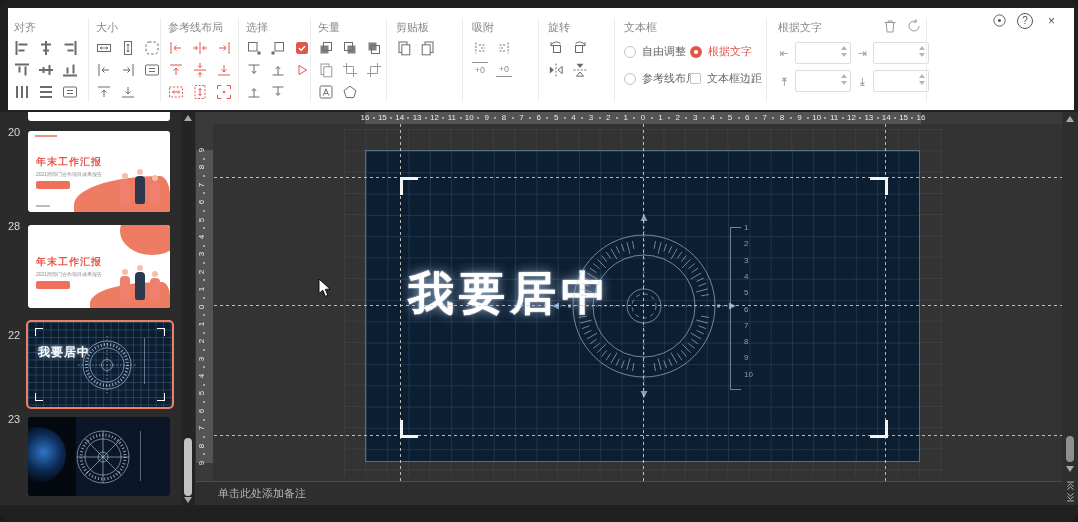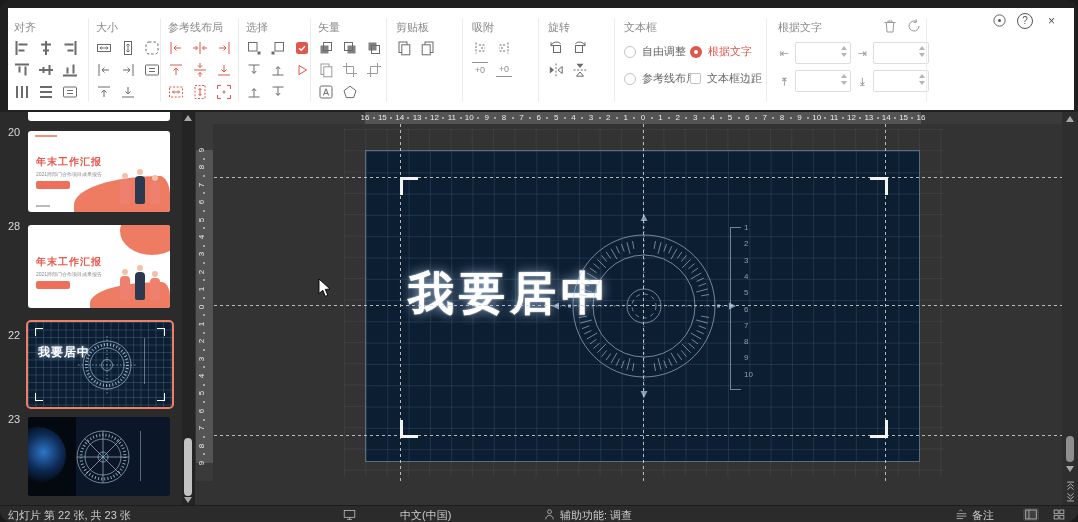--- a/index.html
+++ b/index.html
@@ -872,53 +872,35 @@
         <div class="bracket tl" style="left:204px;top:53px"></div>
         <div class="bracket tr" style="left:674px;top:53px"></div>
         <div class="bracket bl" style="left:204px;top:296px"></div>
         <div class="bracket br" style="left:674px;top:296px"></div>
 
         <svg class="cursor" style="left:122px;top:154px" width="14" height="20" viewBox="0 0 14 20">
           <path d="M1 1v14.5l3.8-3.2 2.5 6 2.5-1-2.5-5.9 4.7-.4z" fill="#fff" stroke="#000" stroke-width="0.9"></path>
         </svg>
       </div>
 
+      <div class="notes-bar">
+        <div class="notes-text">单击此处添加备注</div>
+      </div>
     </div>
 
     <div class="right-scroll">
       <div style="position:absolute;left:4px;top:4px" class="tri-up"></div>
       <div class="scroll-thumb" style="left:4px;top:324px;height:26px;background:#8f8f8f"></div>
       <div style="position:absolute;left:4px;top:354px" class="tri-dn"></div>
       <div class="nav-btn" style="top:368px">
         <svg class="ic" style="width:11px;height:11px">
             <use href="#i-chevUp"></use>
           </svg>
       </div>
       <div class="nav-btn" style="top:380px">
         <svg class="ic" style="width:11px;height:11px">
             <use href="#i-chevDn"></use>
           </svg>
       </div>
     </div>
   </div>
 
-  <div class="status">
-    <span class="st" style="left:8px">幻灯片 第 22 张, 共 23 张</span>
-    <svg class="ic st-ic" style="left:343px;width:13px;height:13px">
-        <use href="#i-screen"></use>
-      </svg>
-    <span class="st" style="left:400px">中文(中国)</span>
-    <svg class="ic st-ic" style="left:543px;width:13px;height:13px">
-        <use href="#i-person"></use>
-      </svg>
-    <span class="st" style="left:560px">辅助功能: 调查</span>
-    <svg class="ic st-ic" style="left:955px;width:13px;height:13px">
-        <use href="#i-notes"></use>
-      </svg>
-    <span class="st" style="left:972px">备注</span>
-    <svg class="ic st-ic view-active" style="left:1023px;width:14px;height:13px">
-        <use href="#i-viewN"></use>
-      </svg>
-    <svg class="ic st-ic" style="left:1052px;width:14px;height:13px">
-        <use href="#i-viewG"></use>
-      </svg>
-  </div>
 </div>
 
 </body></html>

